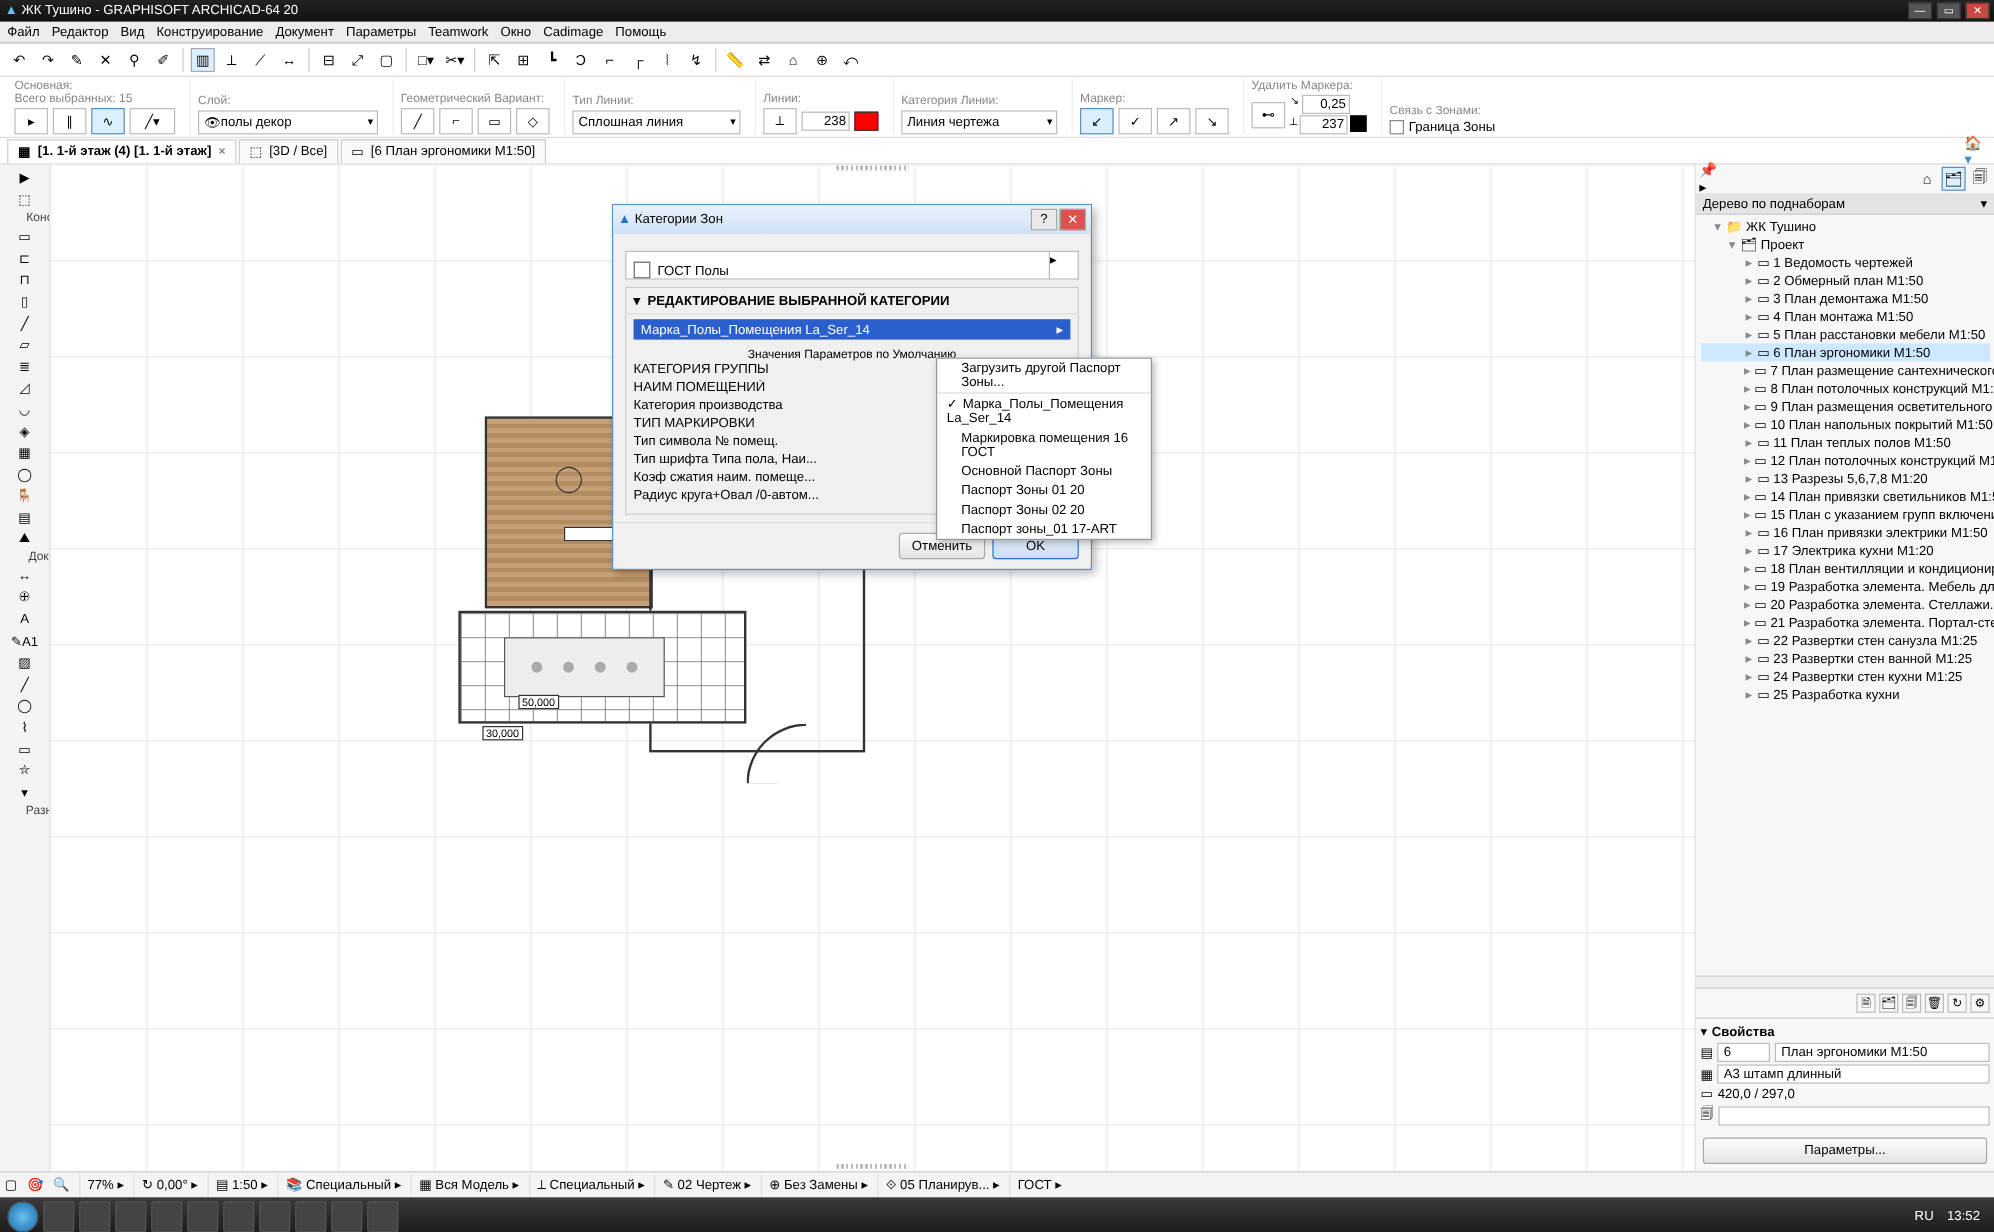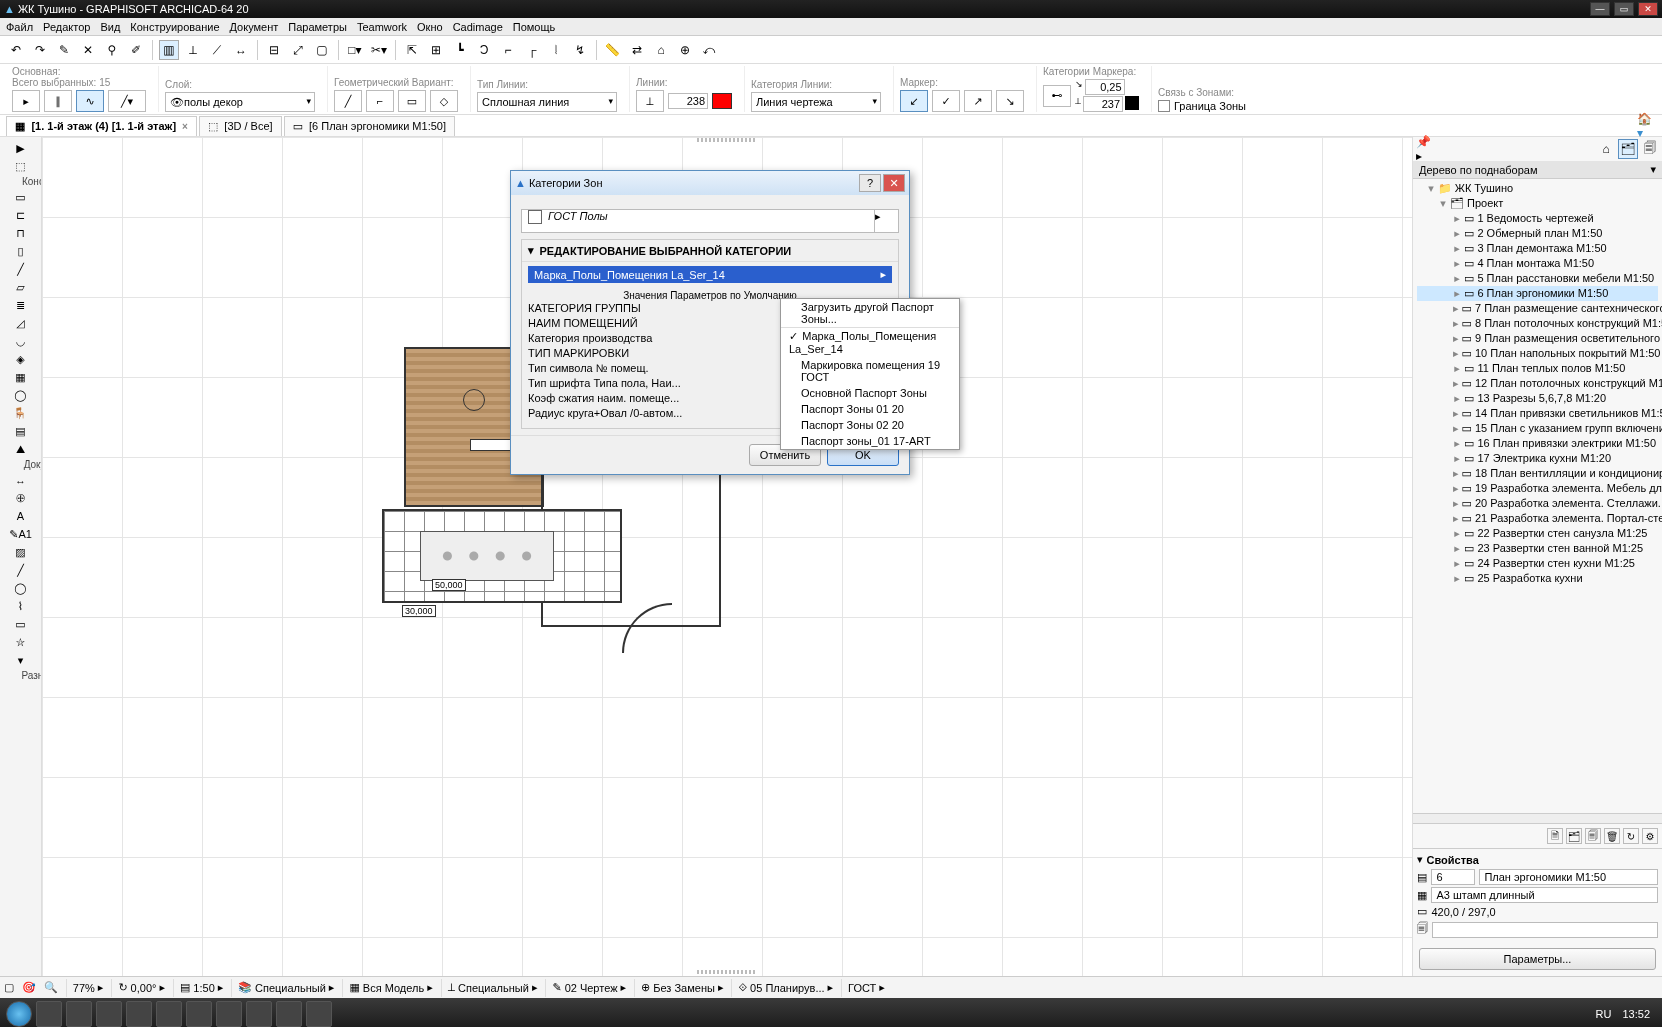--- a/index.html
+++ b/index.html
@@ -70,21 +70,21 @@
 .proprow { display:flex; gap:4px; align-items:center; padding:1px 0;}
 .proprow .pv { border:1px solid #bbb; background:#fff; padding:0 4px; height:16px; display:inline-flex; align-items:center;}
 
 .dialog { position:absolute; left:510px; top:170px; width:400px; background:#f0f0f0; border:1px solid #5a8fc0; box-shadow:3px 3px 8px rgba(0,0,0,0.3);}
 .dialog .dlgtitle { background: linear-gradient(#eaf2fb,#cfe2f5); height:24px; display:flex; align-items:center; justify-content:space-between; padding:0 4px;}
 .dialog .dlgbtns { display:flex; gap:2px;}
 .dialog .dlgbtns span { width:22px; height:18px; border:1px solid #aaa; background:#e9e9e9; display:inline-flex; align-items:center; justify-content:center;}
 .dialog .dlgbtns span.close { background:#d9534f; color:#fff;}
 .dialog .body { padding:8px 10px 6px;}
 .catfield { display:flex; margin:6px 0;}
-.catfield .cf { flex:1; background:#fff; border:1px solid #bbb; height:24px; display:flex; align-items:flex-start; padding:0 6px;font-style:italic;}
+.catfield .cf { flex:1; background:#fff; border:1px solid #bbb; height:24px; display:flex; align-items:flex-end; padding:0 6px;}
 .catfield .cfbtn { width:24px; height:24px; border:1px solid #bbb; border-left:none; background:#fff;}
 .btnrow { display:flex; gap:6px; margin:6px 0;}
 .btnrow button { flex:1; height:22px; background:linear-gradient(#fcfcfc,#e4e4e4); border:1px solid #aaa; border-radius:3px;}
 .editsection { border:1px solid #ccc; padding:0; margin-top:4px;}
 .editsection .eshdr { display:flex; align-items:center; gap:6px; padding:4px 6px; font-weight:bold; border-bottom:1px solid #ddd;}
 .highlightsel { background:#2a5fcd; color:#fff; padding:2px 6px; display:flex; align-items:center; justify-content:space-between; margin:4px 6px 6px;}
 .paramgrid { padding:0 6px 6px; position:relative; max-height: 140px;}
 .paramgrid .hdrline { font-size:10px; text-align:center; padding:1px 0;}
 .prow { display:flex; height:15px;}
 .prow span:first-child { flex:1; white-space:nowrap; overflow:hidden; text-overflow:ellipsis;}
@@ -222,21 +222,21 @@
   <div class="cgrp">
     <span class="lbl">Маркер:</span>
     <div class="row">
       <div class="iconbtn" style="background:#dcefff;border-color:#5a8fc0;">↙</div>
       <div class="iconbtn">✓</div>
       <div class="iconbtn">↗</div>
       <div class="iconbtn">↘</div>
     </div>
   </div>
   <div class="cgrp">
-    <span class="lbl">Категории Маркера:</span>
+    <span class="lbl">Удалить Маркера:</span>
     <div class="row">
       <div class="iconbtn">⊷</div>
       <div style="display:inline-flex;flex-direction:column;gap:1px;">
         <div style="display:flex;gap:2px;">
             <span style="font-size:9px;">↘</span>
             <div class="smallinput">0,25</div>
           </div>
         <div style="display:flex;gap:2px;">
             <span style="font-size:9px;">⟂</span>
             <div class="smallinput">237</div>
@@ -508,19 +508,19 @@
   <div class="dlgfooter">
     <button>Отменить</button>
     <button class="ok">OK</button>
   </div>
 </div>
 
 <div class="popup">
   <div class="pi" style="border-bottom:1px solid #ddd;">Загрузить другой Паспорт Зоны...</div>
   <div id="popupitems">
       <div class="pi sel">Марка_Полы_Помещения La_Ser_14</div>
-      <div class="pi ">Маркировка помещения 19 ГОСТ</div>
+      <div class="pi ">Маркировка помещения 16 ГОСТ</div>
       <div class="pi ">Основной Паспорт Зоны</div>
       <div class="pi ">Паспорт Зоны 01 20</div>
       <div class="pi ">Паспорт Зоны 02 20</div>
       <div class="pi ">Паспорт зоны_01 17-ART</div>
     </div>
 </div>
 
 </body></html>

